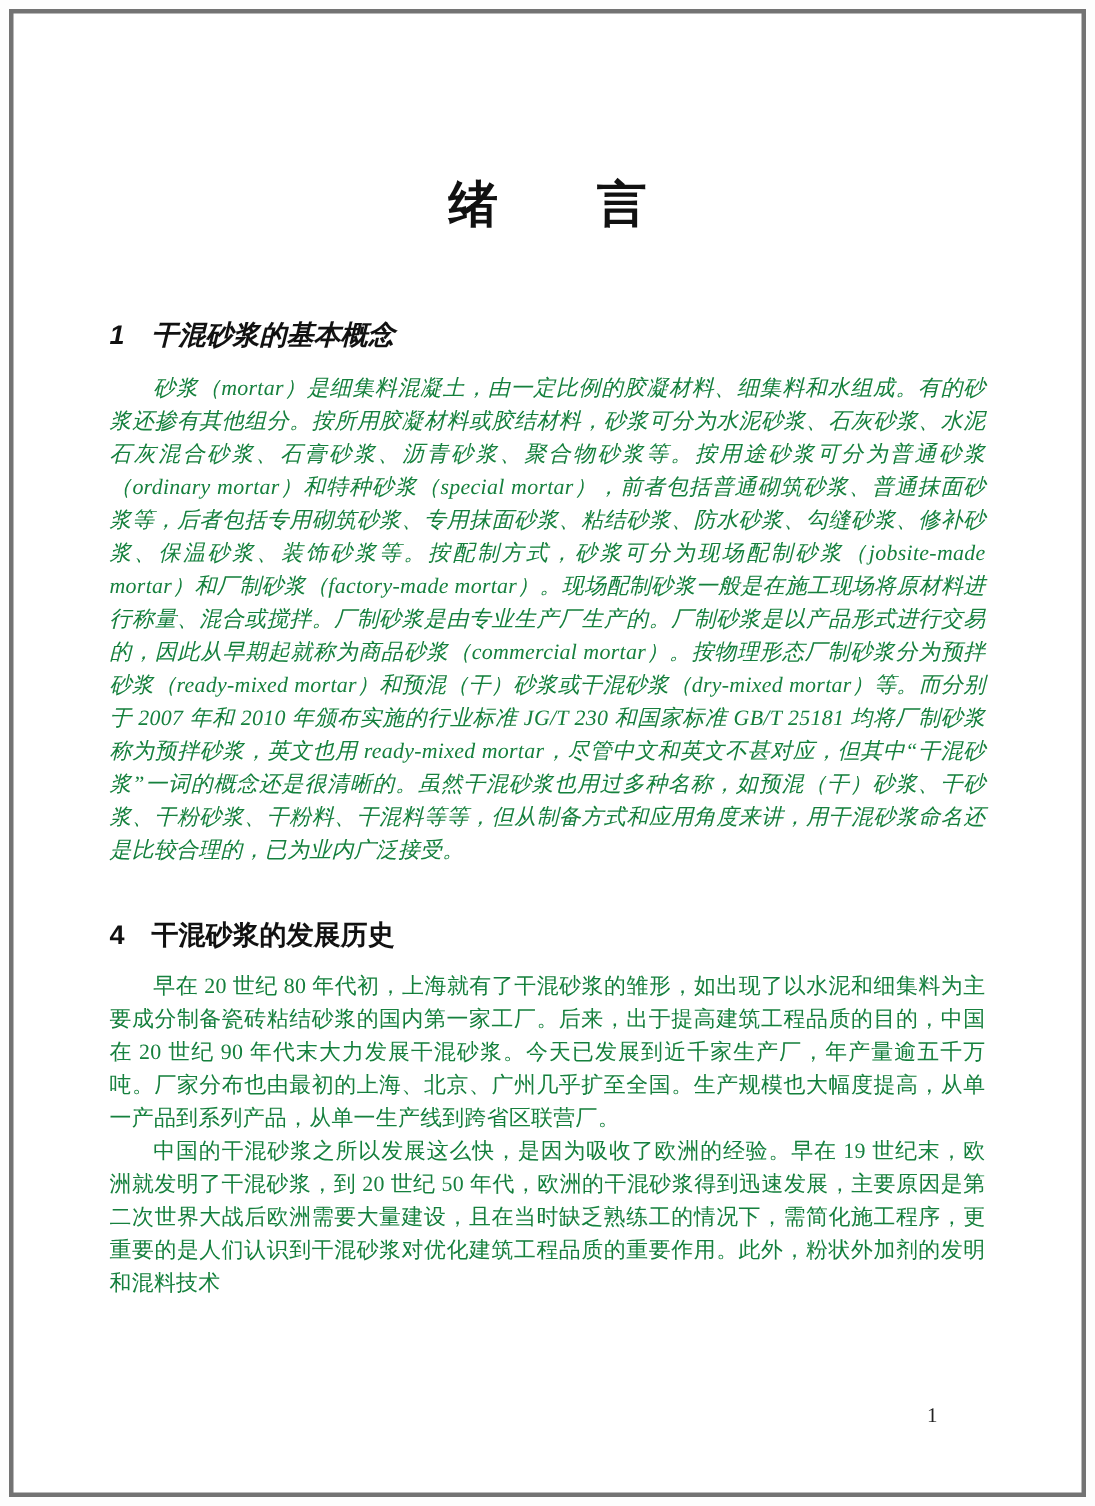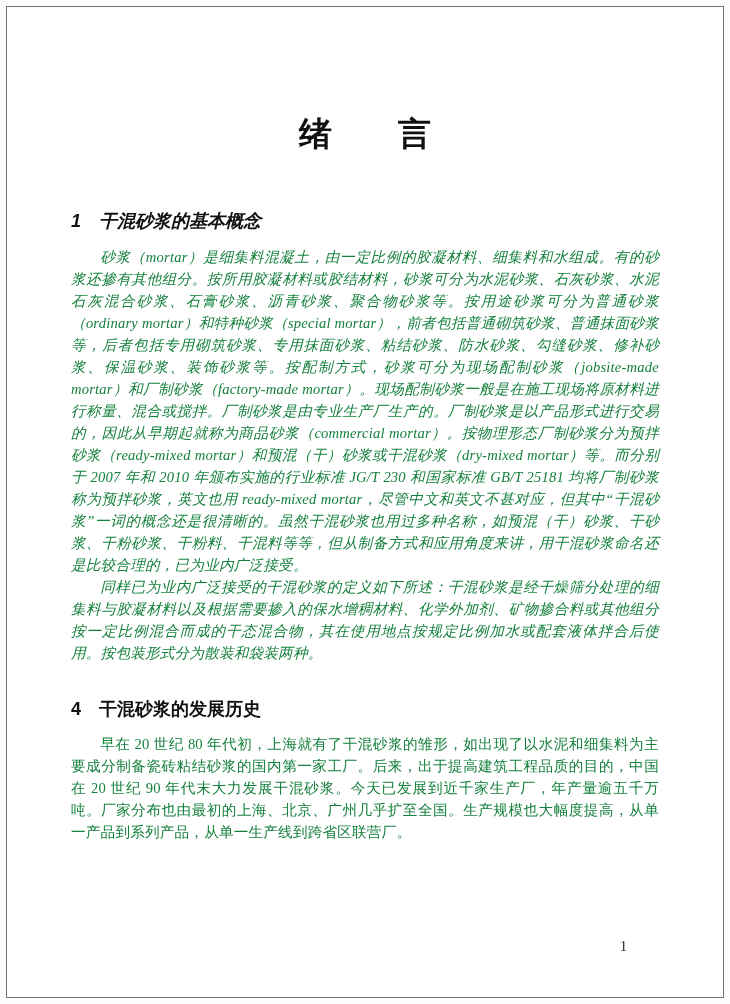--- a/index.html
+++ b/index.html
@@ -15,21 +15,21 @@
     position: relative;
     overflow: hidden;
   }
   .page {
     position: absolute;
     top: 6px;
     left: 6px;
     right: 6px;
     bottom: 6px;
     background: #ffffff;
-    border: 1px solid #737373;
+    border: 3px solid #737373;
     box-sizing: border-box;
     padding: 0 64px;
   }
   .doc-title {
     text-align: center;
     font-family: "Liberation Sans", "DejaVu Sans", sans-serif;
     font-size: 33px;
     font-weight: 700;
     color: #111;
     margin: 106px 0 0 0;
@@ -71,23 +71,23 @@
 </head>
 <body>
 
 <div class="page">
 
   <h1 class="doc-title">绪　　言</h1>
 
   <section class="section-1">
     <h2 class="section-heading">1　干混砂浆的基本概念</h2>
     <p class="para">砂浆（mortar）是细集料混凝土，由一定比例的胶凝材料、细集料和水组成。有的砂浆还掺有其他组分。按所用胶凝材料或胶结材料，砂浆可分为水泥砂浆、石灰砂浆、水泥石灰混合砂浆、石膏砂浆、沥青砂浆、聚合物砂浆等。按用途砂浆可分为普通砂浆（ordinary mortar）和特种砂浆（special mortar），前者包括普通砌筑砂浆、普通抹面砂浆等，后者包括专用砌筑砂浆、专用抹面砂浆、粘结砂浆、防水砂浆、勾缝砂浆、修补砂浆、保温砂浆、装饰砂浆等。按配制方式，砂浆可分为现场配制砂浆（jobsite-made mortar）和厂制砂浆（factory-made mortar）。现场配制砂浆一般是在施工现场将原材料进行称量、混合或搅拌。厂制砂浆是由专业生产厂生产的。厂制砂浆是以产品形式进行交易的，因此从早期起就称为商品砂浆（commercial mortar）。按物理形态厂制砂浆分为预拌砂浆（ready-mixed mortar）和预混（干）砂浆或干混砂浆（dry-mixed mortar）等。而分别于 2007 年和 2010 年颁布实施的行业标准 JG/T 230 和国家标准 GB/T 25181 均将厂制砂浆称为预拌砂浆，英文也用 ready-mixed mortar，尽管中文和英文不甚对应，但其中“干混砂浆”一词的概念还是很清晰的。虽然干混砂浆也用过多种名称，如预混（干）砂浆、干砂浆、干粉砂浆、干粉料、干混料等等，但从制备方式和应用角度来讲，用干混砂浆命名还是比较合理的，已为业内广泛接受。</p>
-    <p class="para">同样已为业内广泛接受的干混砂浆的定义如下所述：干混砂浆是经干燥筛分处理的细集料与胶凝材料以及根据需要掺入的保水增稠材料、化学外加剂、矿物掺合料或其他组分按一定比例混合而成的干态混合物，其在使用地点按规定比例加水或配套液体拌合后使用。按包装形式分为散装和袋装两种。</p>
   </section>
 
   <section class="section-2">
     <h2 class="section-heading">4　干混砂浆的发展历史</h2>
     <p class="para">早在 20 世纪 80 年代初，上海就有了干混砂浆的雏形，如出现了以水泥和细集料为主要成分制备瓷砖粘结砂浆的国内第一家工厂。后来，出于提高建筑工程品质的目的，中国在 20 世纪 90 年代末大力发展干混砂浆。今天已发展到近千家生产厂，年产量逾五千万吨。厂家分布也由最初的上海、北京、广州几乎扩至全国。生产规模也大幅度提高，从单一产品到系列产品，从单一生产线到跨省区联营厂。</p>
+    <p class="para">中国的干混砂浆之所以发展这么快，是因为吸收了欧洲的经验。早在 19 世纪末，欧洲就发明了干混砂浆，到 20 世纪 50 年代，欧洲的干混砂浆得到迅速发展，主要原因是第二次世界大战后欧洲需要大量建设，且在当时缺乏熟练工的情况下，需简化施工程序，更重要的是人们认识到干混砂浆对优化建筑工程品质的重要作用。此外，粉状外加剂的发明和混料技术</p>
   </section>
 
   <div class="page-number">1</div>
 
 </div>
 
 </body></html>

